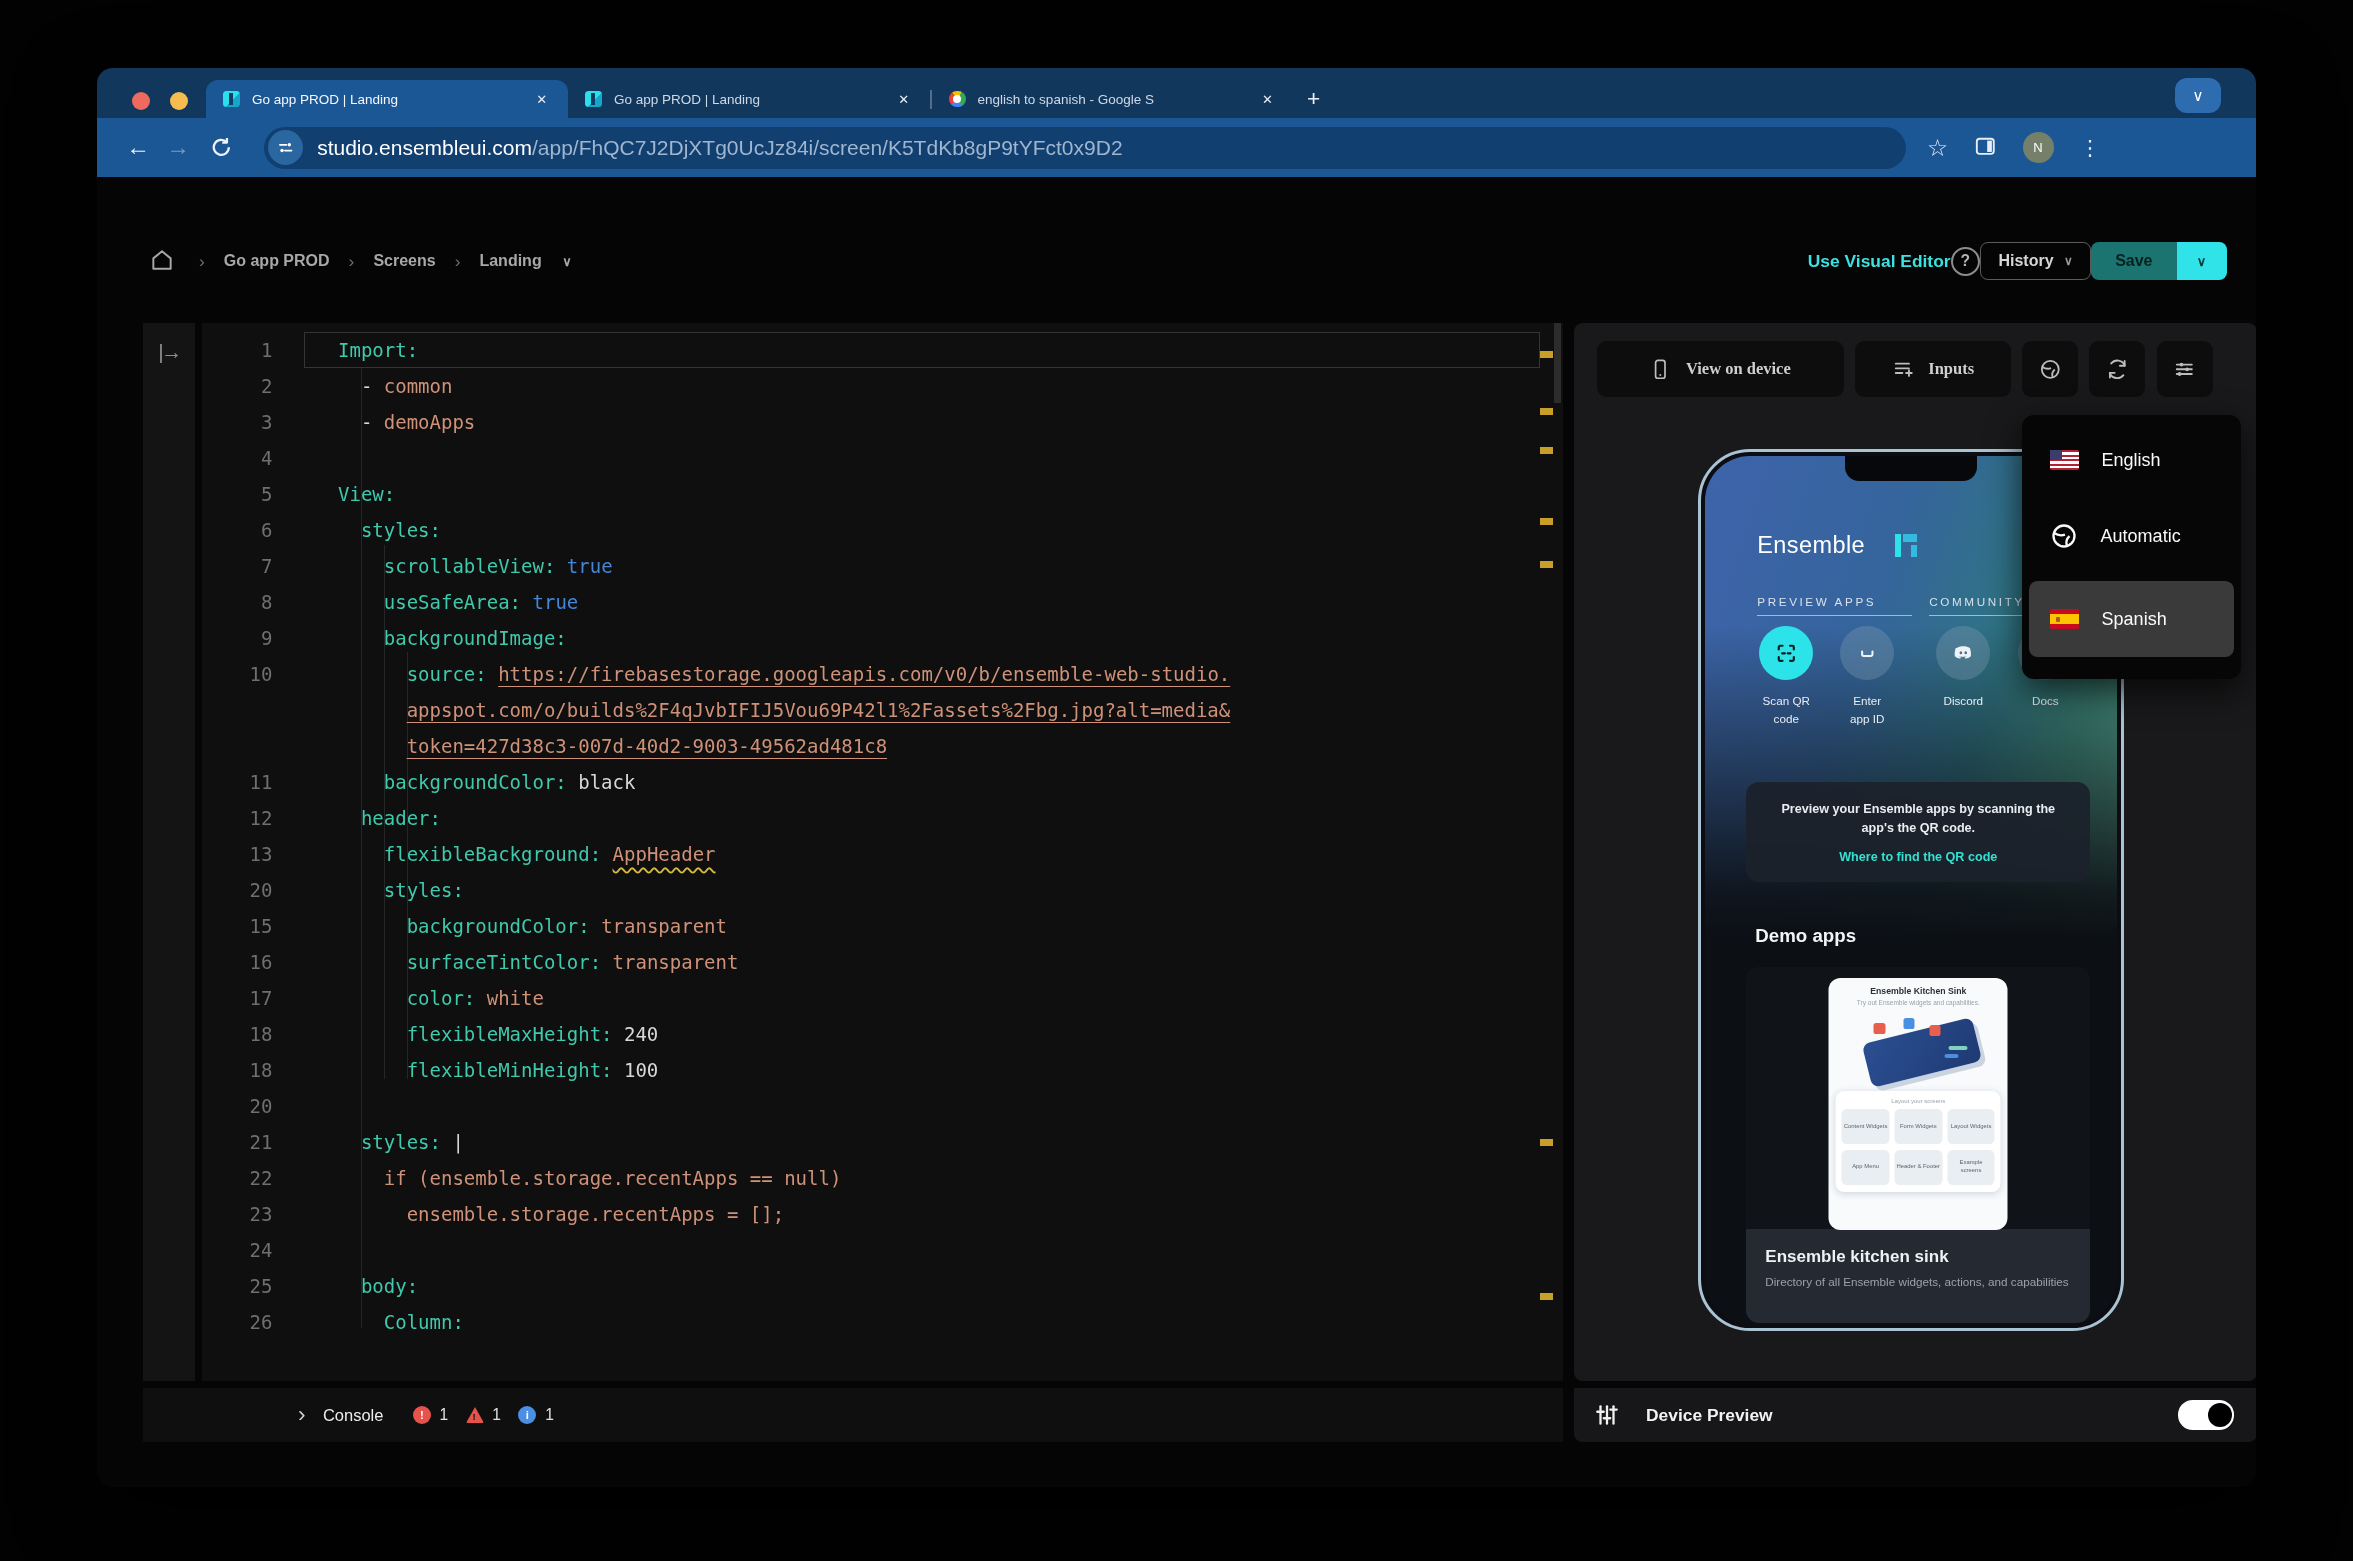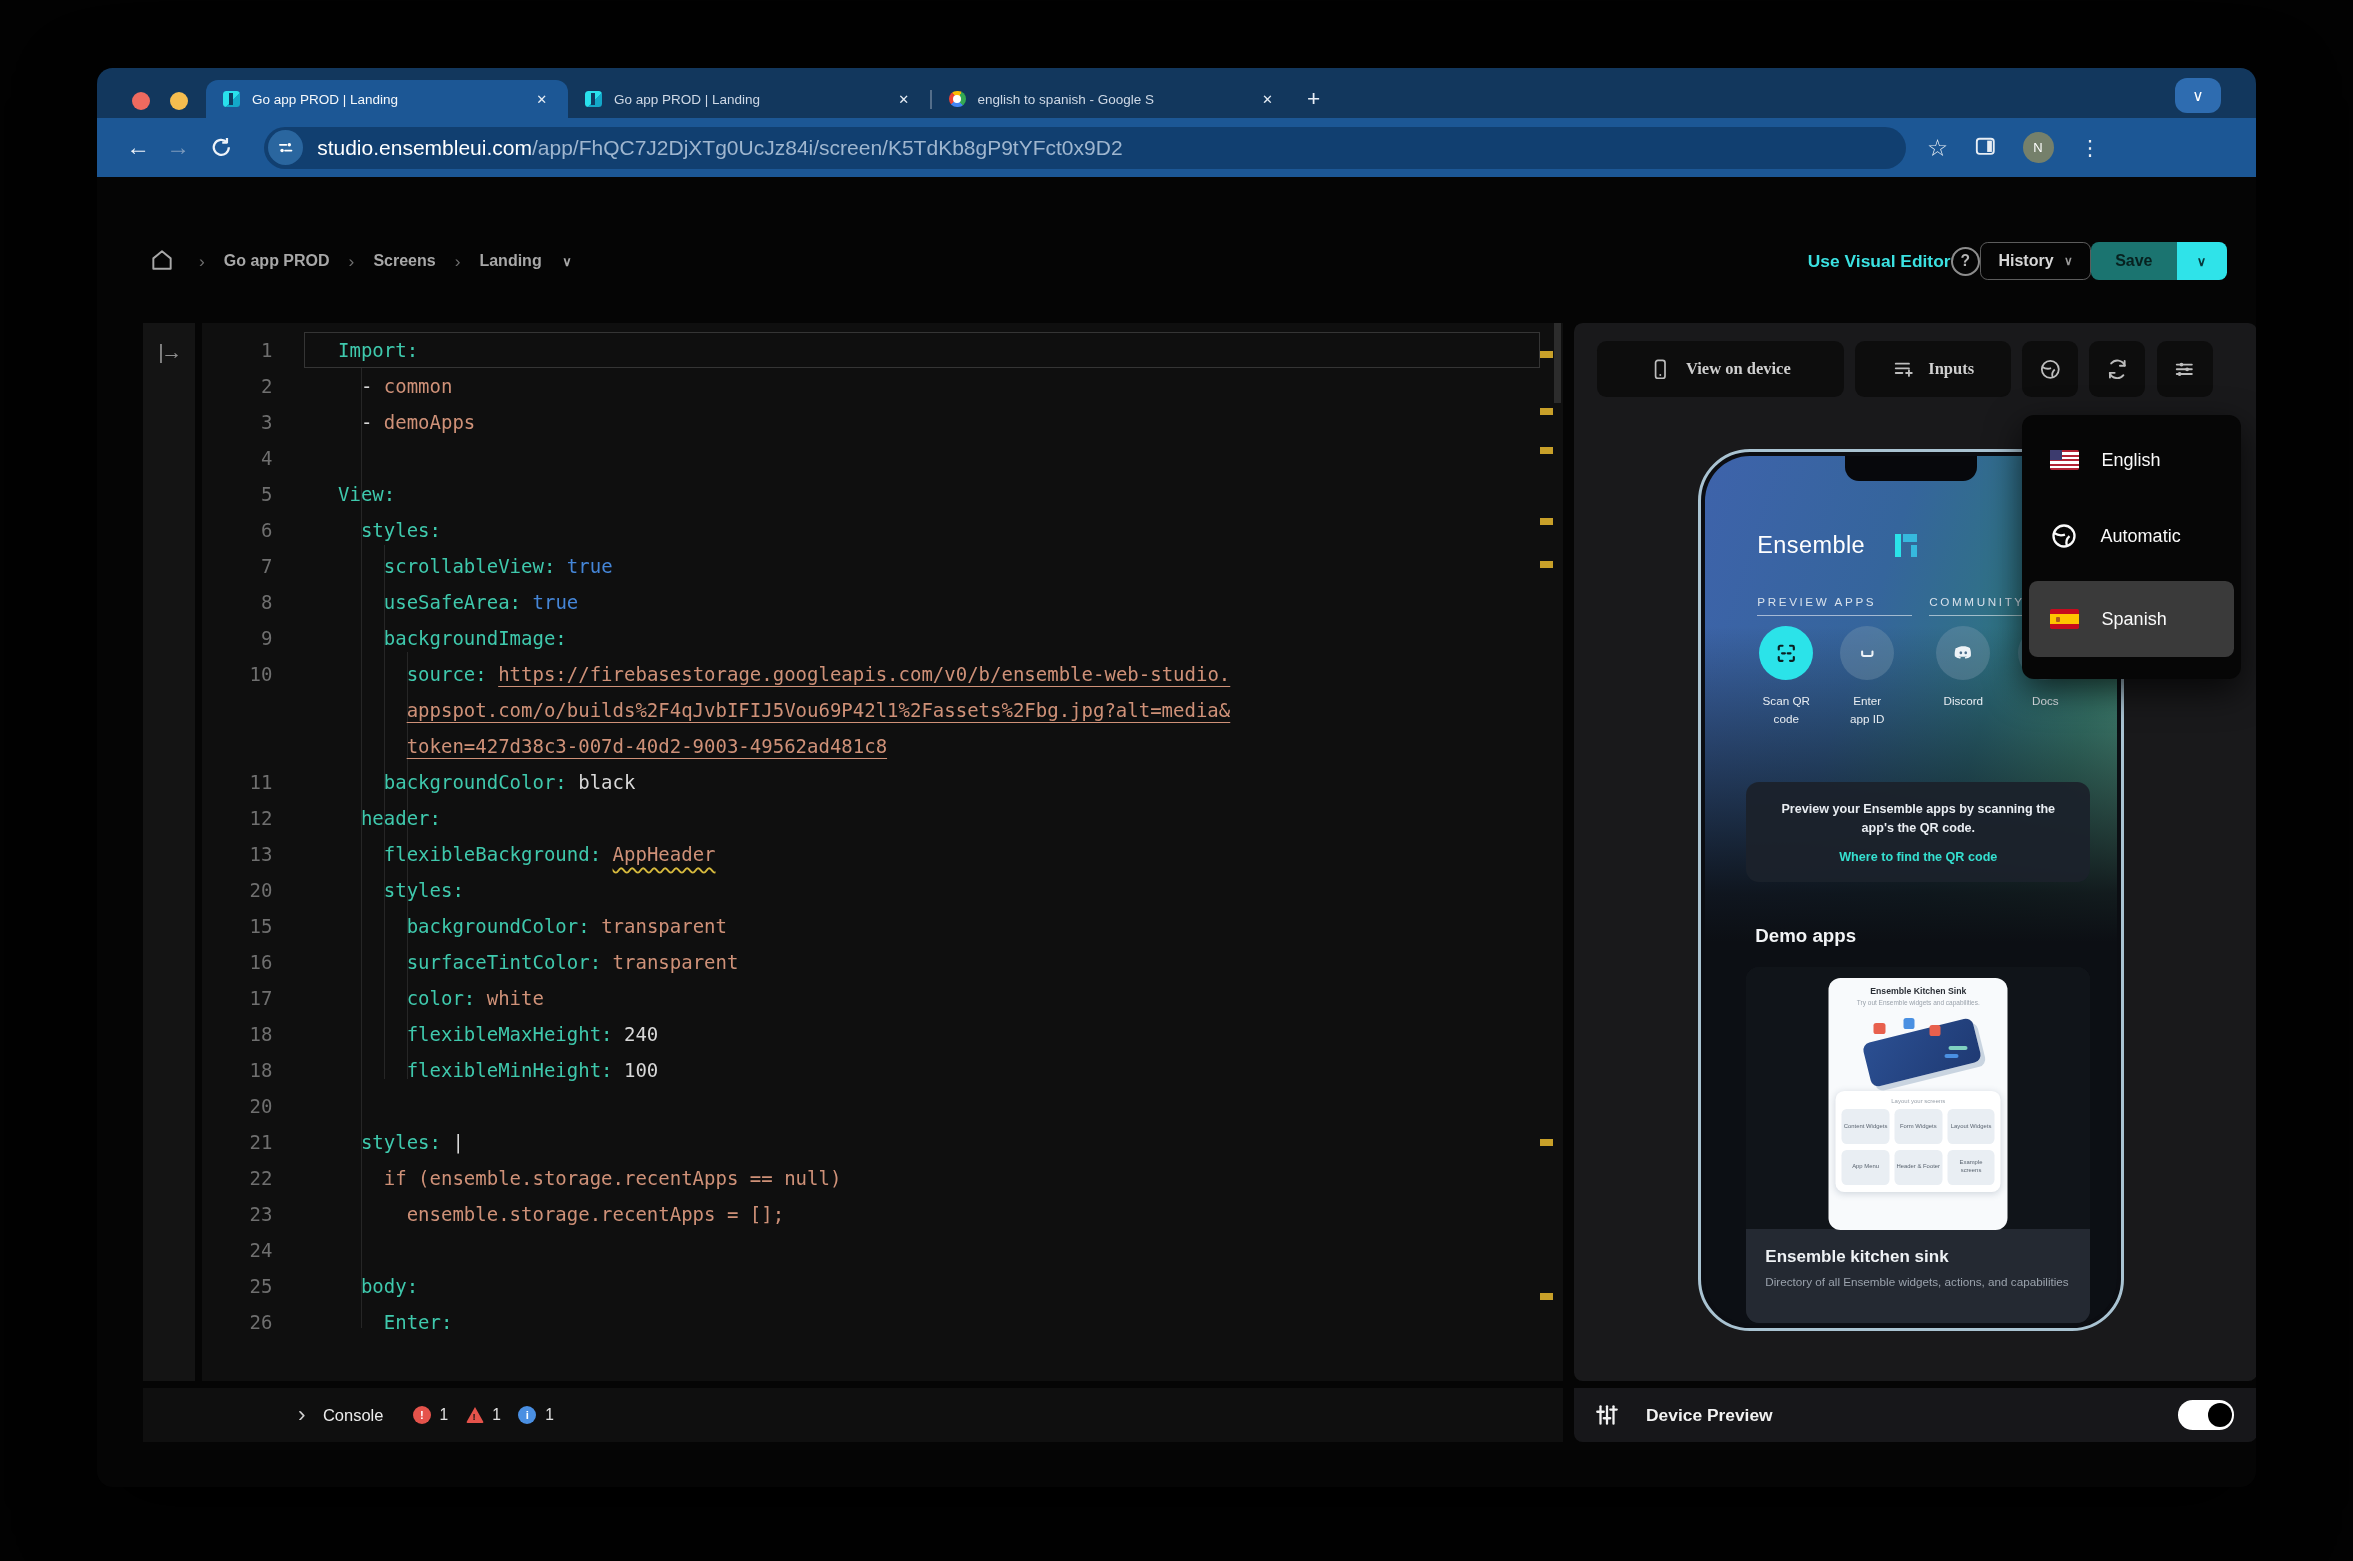--- a/index.html
+++ b/index.html
@@ -392,21 +392,21 @@
         <div class="row">
           <div class="gut">24</div>
           <div class="code"></div>
         </div>
         <div class="row">
           <div class="gut">25</div>
           <div class="code"><span class="tk-d">  </span><span class="tk-k">body:</span></div>
         </div>
         <div class="row">
           <div class="gut">26</div>
-          <div class="code"><span class="tk-d">    </span><span class="tk-k">Enter:</span></div>
+          <div class="code"><span class="tk-d">    </span><span class="tk-k">Column:</span></div>
         </div>
       </div>
     <div id="markers">
         <div class="marker" style="top: 28px;"></div>
         <div class="marker" style="top: 85px;"></div>
         <div class="marker" style="top: 124px;"></div>
         <div class="marker" style="top: 195px;"></div>
         <div class="marker" style="top: 238px;"></div>
         <div class="marker" style="top: 816px;"></div>
         <div class="marker" style="top: 970px;"></div>

